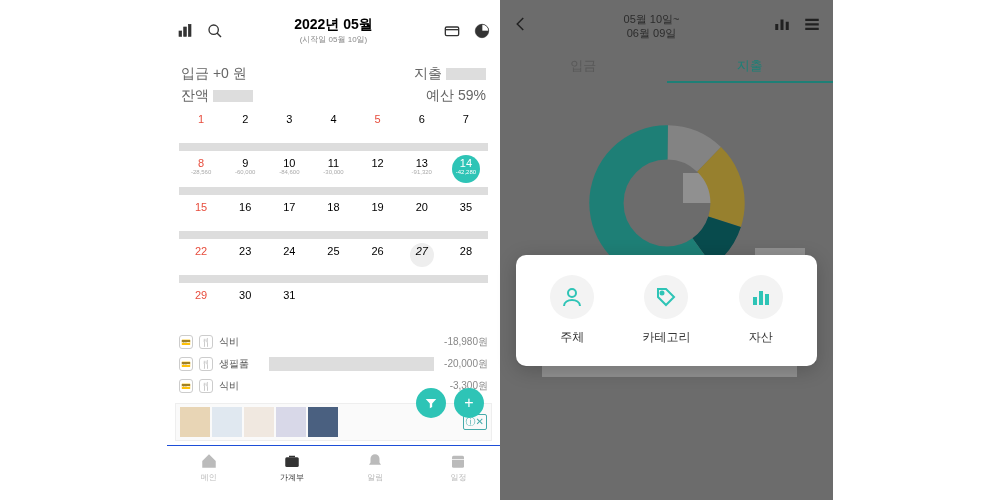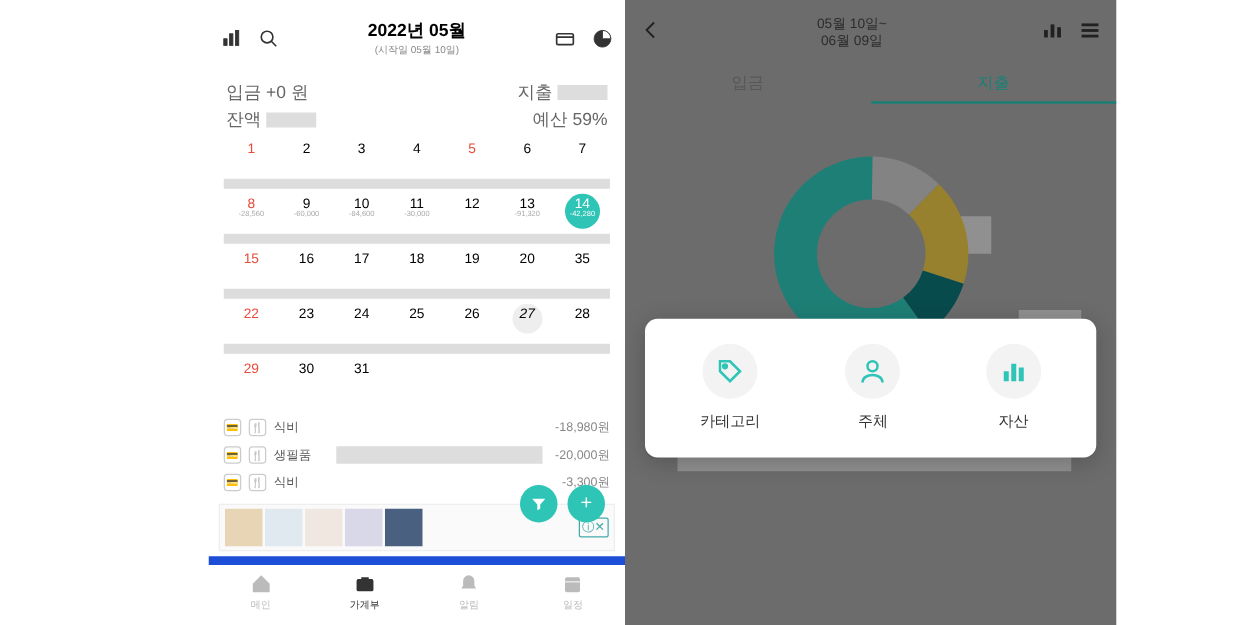--- a/index.html
+++ b/index.html
@@ -1,19 +1,19 @@
 <!DOCTYPE html>
 <html><head>
 <meta charset="utf-8">
 <style>
 * { margin: 0; padding: 0; box-sizing: border-box; font-family: -apple-system, sans-serif; }
 body { display: flex; background: #fff; width: 1000px; height: 500px; overflow: hidden; }
 .screen { position: relative; background: #fff; }
 .screen-left { width: 333px; margin-left: 167px; display: flex; flex-direction: column; }
-.screen-right { width: 393px; margin-left: 0; background: rgba(0,0,0,0.35); position: relative; }
+.screen-right { width: 333px; margin-left: 0; background: rgba(0,0,0,0.35); position: relative; }
 .overlay { position: absolute; inset: 0; background: rgba(0,0,0,0.35); z-index: 1; }
 
 
 .hdr { display: flex; align-items: center; padding: 16px 10px; gap: 8px; }
 .hdr-icons-left { display: flex; gap: 14px; }
 .hdr-title { flex: 1; text-align: center; }
 .hdr-title .month { font-weight: 700; font-size: 14px; }
 .hdr-title .sub { font-size: 8px; color: #888; }
 .hdr-icons-right { display: flex; gap: 14px; }
 .ico { width: 16px; height: 16px; display: inline-flex; align-items: center; justify-content: center; fill: #333; stroke: #333; }
@@ -48,21 +48,21 @@
 
 .fabs { position: absolute; right: 16px; bottom: 82px; display: flex; gap: 8px; }
 .fab { width: 30px; height: 30px; border-radius: 50%; display: flex; align-items: center; justify-content: center; color: #fff; font-size: 16px; }
 .fab-filter { background: #2ec4b6; }
 .fab-add { background: #2ec4b6; }
 
 .ad { height: 38px; margin: 0 8px 4px; background: #fafafa; border: 1px solid #eee; display: flex; align-items: center; justify-content: flex-end; padding: 2px 4px; gap: 2px; }
 .ad-thumb { width: 30px; height: 30px; background: #e8d5b5; }
 .ad-x { font-size: 10px; color: #4aa; border: 1px solid #4aa; border-radius: 2px; padding: 0 2px; margin-left:auto; }
 
-.tabbar { display: flex; border-top: 7px solid #1d4ed8; padding: 6px 0; }
+.tabbar { display: flex; border-top: 1px solid #1d4ed8; padding: 6px 0; }
 .tab { flex: 1; text-align: center; font-size: 8px; color: #bbb; }
 .tab.active { color: #333; }
 .tab-ico { display: block; width: 18px; height: 18px; margin: 0 auto 2px; }
 
 
 .r-content { position: absolute; inset: 0; z-index: 0; padding-top: 6px; }
 .r-hdr { display: flex; align-items: center; padding: 6px 12px; }
 .r-back { width: 18px; }
 .r-title { flex: 1; text-align: center; font-size: 11px; color: #444; line-height: 1.3; }
 .r-icons { display: flex; gap: 12px; }
@@ -308,34 +308,34 @@
         <span class="r-lamt">원</span>
       </div>
     </div>
   </div>
   <div class="overlay"></div>
   <div class="modal">
     <div class="modal-row" id="modal-row">
         <div class="modal-item">
           <div class="modal-ico">
             <svg width="24" height="24" viewBox="0 0 24 24" fill="none" stroke="#2ec4b6" stroke-width="2">
+              <circle cx="12" cy="8" r="4"></circle>
+              <path d="M4 21c0-4 4-6 8-6s8 2 8 6"></path>
+            </svg>
+          </div>
+          <div class="modal-lbl">주체</div>
+        </div>
+        <div class="modal-item">
+          <div class="modal-ico">
+            <svg width="24" height="24" viewBox="0 0 24 24" fill="none" stroke="#2ec4b6" stroke-width="2">
               <path d="M20 12l-8 8-8-8V4h8z"></path>
               <circle cx="8" cy="8" r="1.5" fill="#2ec4b6"></circle>
             </svg>
           </div>
           <div class="modal-lbl">카테고리</div>
-        </div>
-        <div class="modal-item">
-          <div class="modal-ico">
-            <svg width="24" height="24" viewBox="0 0 24 24" fill="none" stroke="#2ec4b6" stroke-width="2">
-              <circle cx="12" cy="8" r="4"></circle>
-              <path d="M4 21c0-4 4-6 8-6s8 2 8 6"></path>
-            </svg>
-          </div>
-          <div class="modal-lbl">주체</div>
         </div>
         <div class="modal-item">
           <div class="modal-ico">
             <svg width="24" height="24" viewBox="0 0 24 24" fill="#2ec4b6">
               <rect x="4" y="12" width="4" height="8"></rect>
               <rect x="10" y="6" width="4" height="14"></rect>
               <rect x="16" y="9" width="4" height="11"></rect>
             </svg>
           </div>
           <div class="modal-lbl">자산</div>

